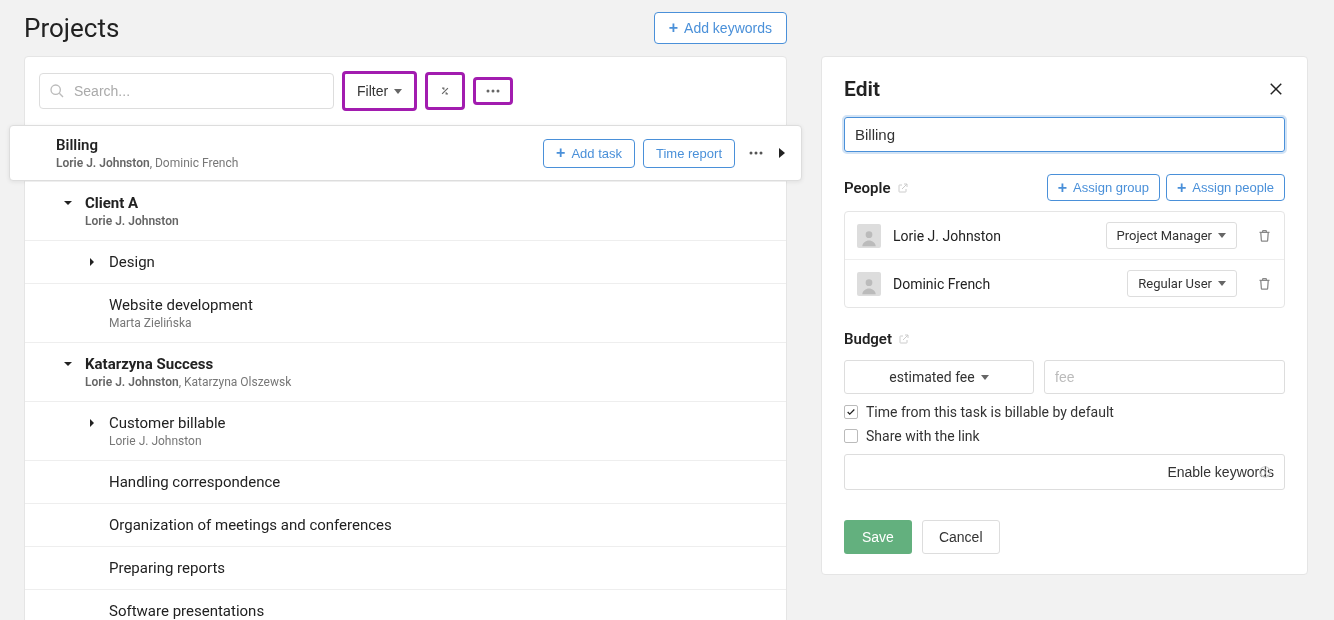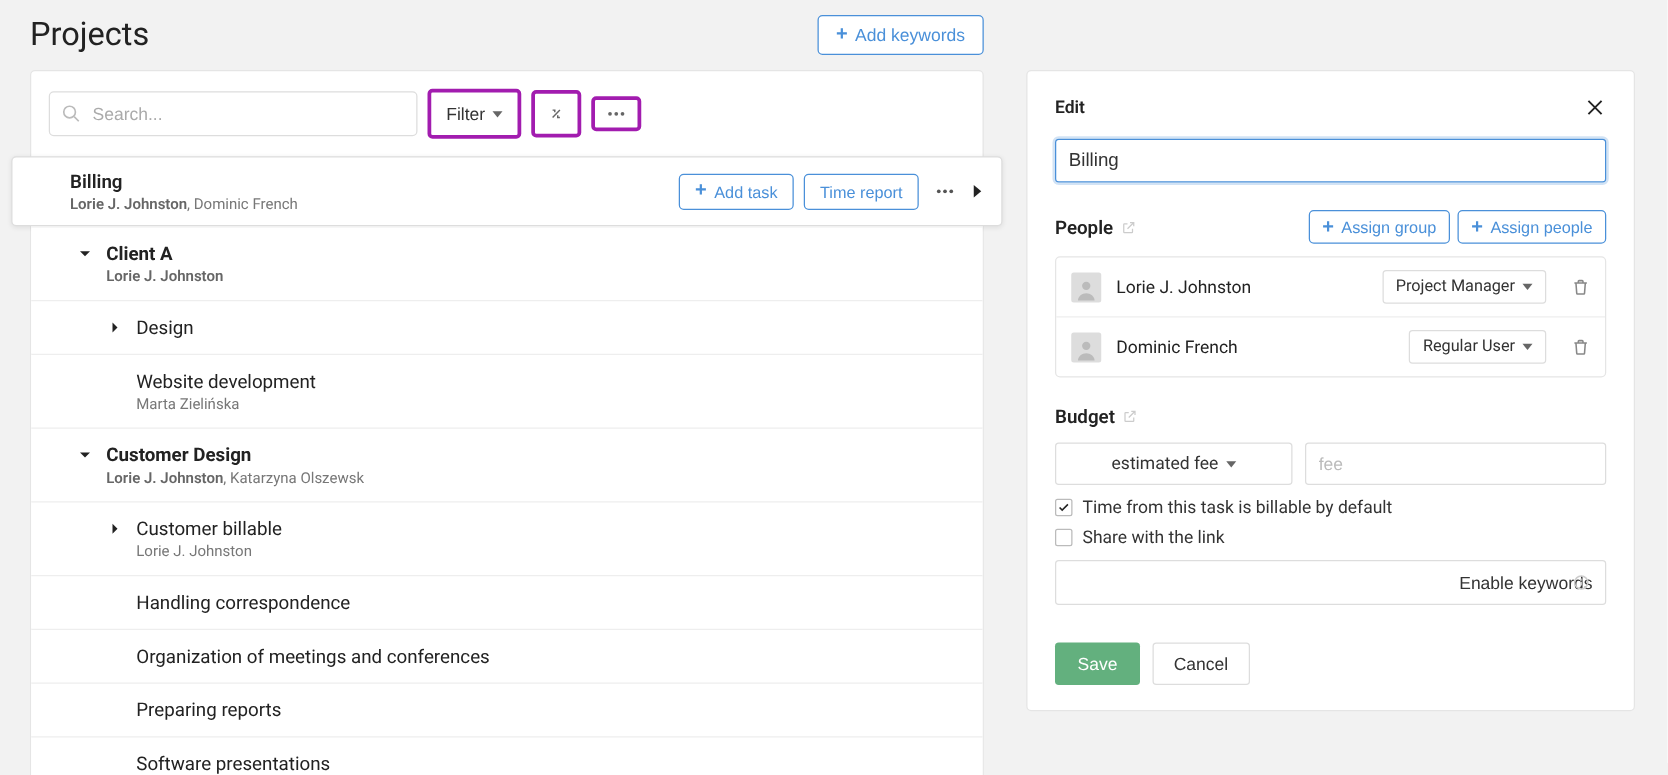--- a/index.html
+++ b/index.html
@@ -158,21 +158,21 @@
     width: 487px;
     background: #fff;
     border: 1px solid #e5e5e5;
     border-radius: 4px;
     padding: 20px 22px 20px 22px;
   }
   .side-header {
     display:flex; align-items:center; justify-content:space-between;
     margin-bottom: 16px;
   }
-  .side-title { font-size: 14px; font-weight: 600; color:#222; }
+  .side-title { font-size: 21px; font-weight: 600; color:#222; }
   .close-x { width:18px; height:18px; color:#222; cursor:pointer; }
 
   .name-input {
     width:100%;
     border: 1px solid #4a90d9;
     outline: 2px solid rgba(74,144,217,0.25);
     border-radius: 3px;
     padding: 8px 10px;
     font-size: 15px;
     color:#333;
@@ -354,21 +354,21 @@
               <div class="row-sub">Marta Zielińska</div>
             </div>
           </div>
           <div class="subrow lvl2 heading">
             <span class="toggle">
               <svg width="10" height="10" viewBox="0 0 10 10">
                 <path d="M1 3 L5 7 L9 3 Z" fill="#222"></path>
               </svg>
             </span>
             <div class="row-main">
-              <div class="row-title">Customer Design</div>
+              <div class="row-title">Katarzyna Success</div>
               <div class="row-sub"><span class="bold">Lorie J. Johnston</span><span>, Katarzyna Olszewsk</span></div>
             </div>
           </div>
           <div class="subrow">
             <span class="toggle">
               <svg width="10" height="10" viewBox="0 0 10 10">
                 <path d="M3 1 L7 5 L3 9 Z" fill="#222"></path>
               </svg>
             </span>
             <div class="row-main">

